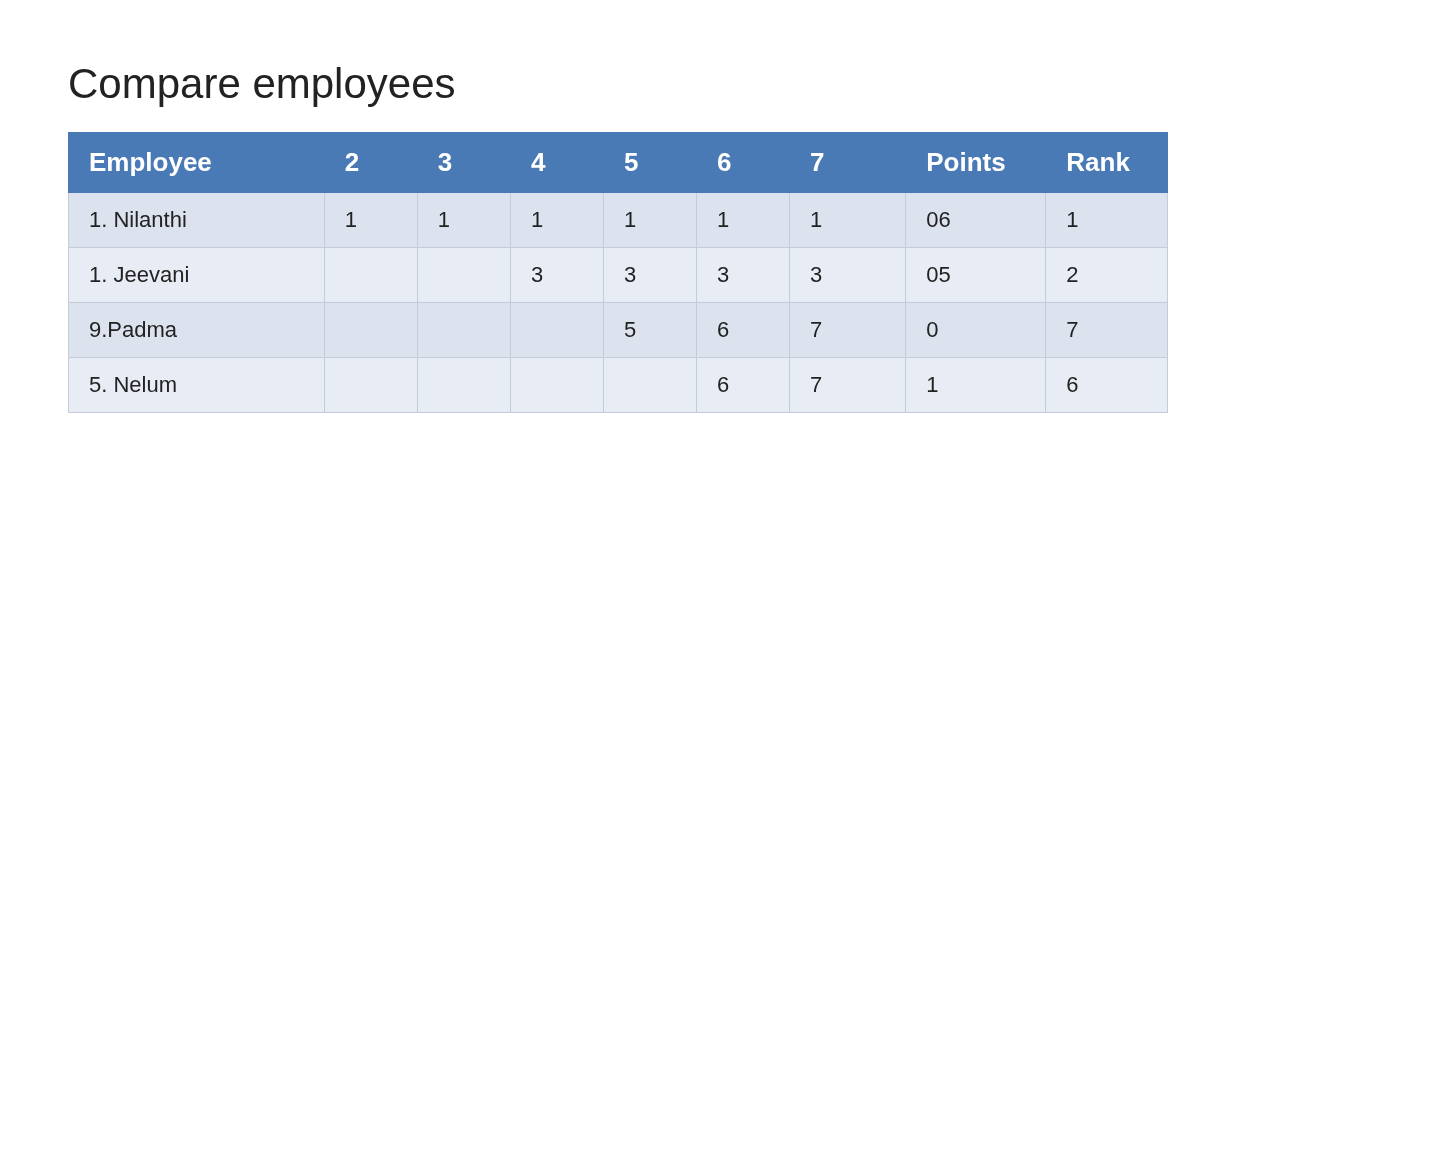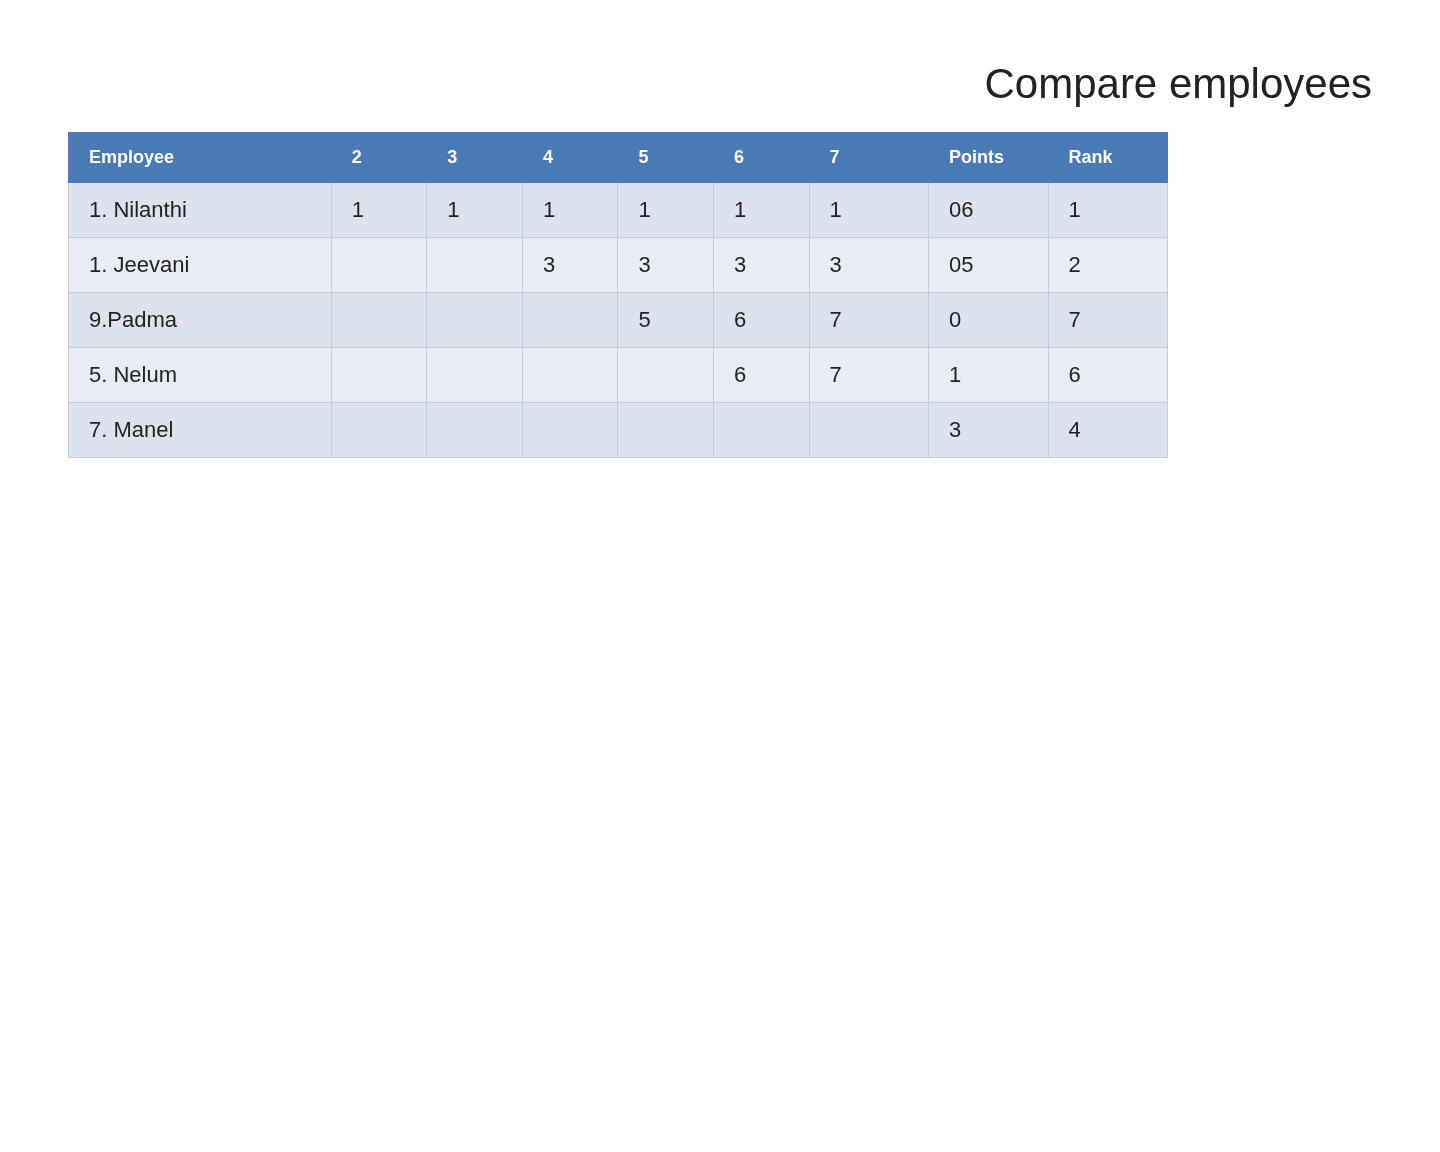--- a/index.html
+++ b/index.html
@@ -14,37 +14,36 @@
       width: 1440px;
       min-height: 1152px;
       padding: 60px 68px;
     }
 
     .page-title {
       font-size: 42px;
       font-weight: 300;
       color: #222222;
       margin-bottom: 24px;
-      text-align: right;
     }
 
     table {
       border-collapse: collapse;
       width: auto;
       min-width: 1100px;
     }
 
     thead tr {
       background-color: #4a7ab5;
     }
 
     thead th {
       color: #ffffff;
       font-weight: 700;
-      font-size: 18px;
+      font-size: 26px;
       padding: 14px 20px;
       text-align: left;
       border: 1px solid #4a7ab5;
     }
 
     tbody tr:nth-child(odd) {
       background-color: #dce3ef;
     }
 
     tbody tr:nth-child(even) {
@@ -128,25 +127,14 @@
         <td>5. Nelum</td>
         <td></td>
         <td></td>
         <td></td>
         <td></td>
         <td>6</td>
         <td>7</td>
         <td>1</td>
         <td>6</td>
       </tr>
-      <tr>
-        <td>7. Manel</td>
-        <td></td>
-        <td></td>
-        <td></td>
-        <td></td>
-        <td></td>
-        <td></td>
-        <td>3</td>
-        <td>4</td>
-      </tr>
     </tbody>
 </table>
 
 </body></html>

